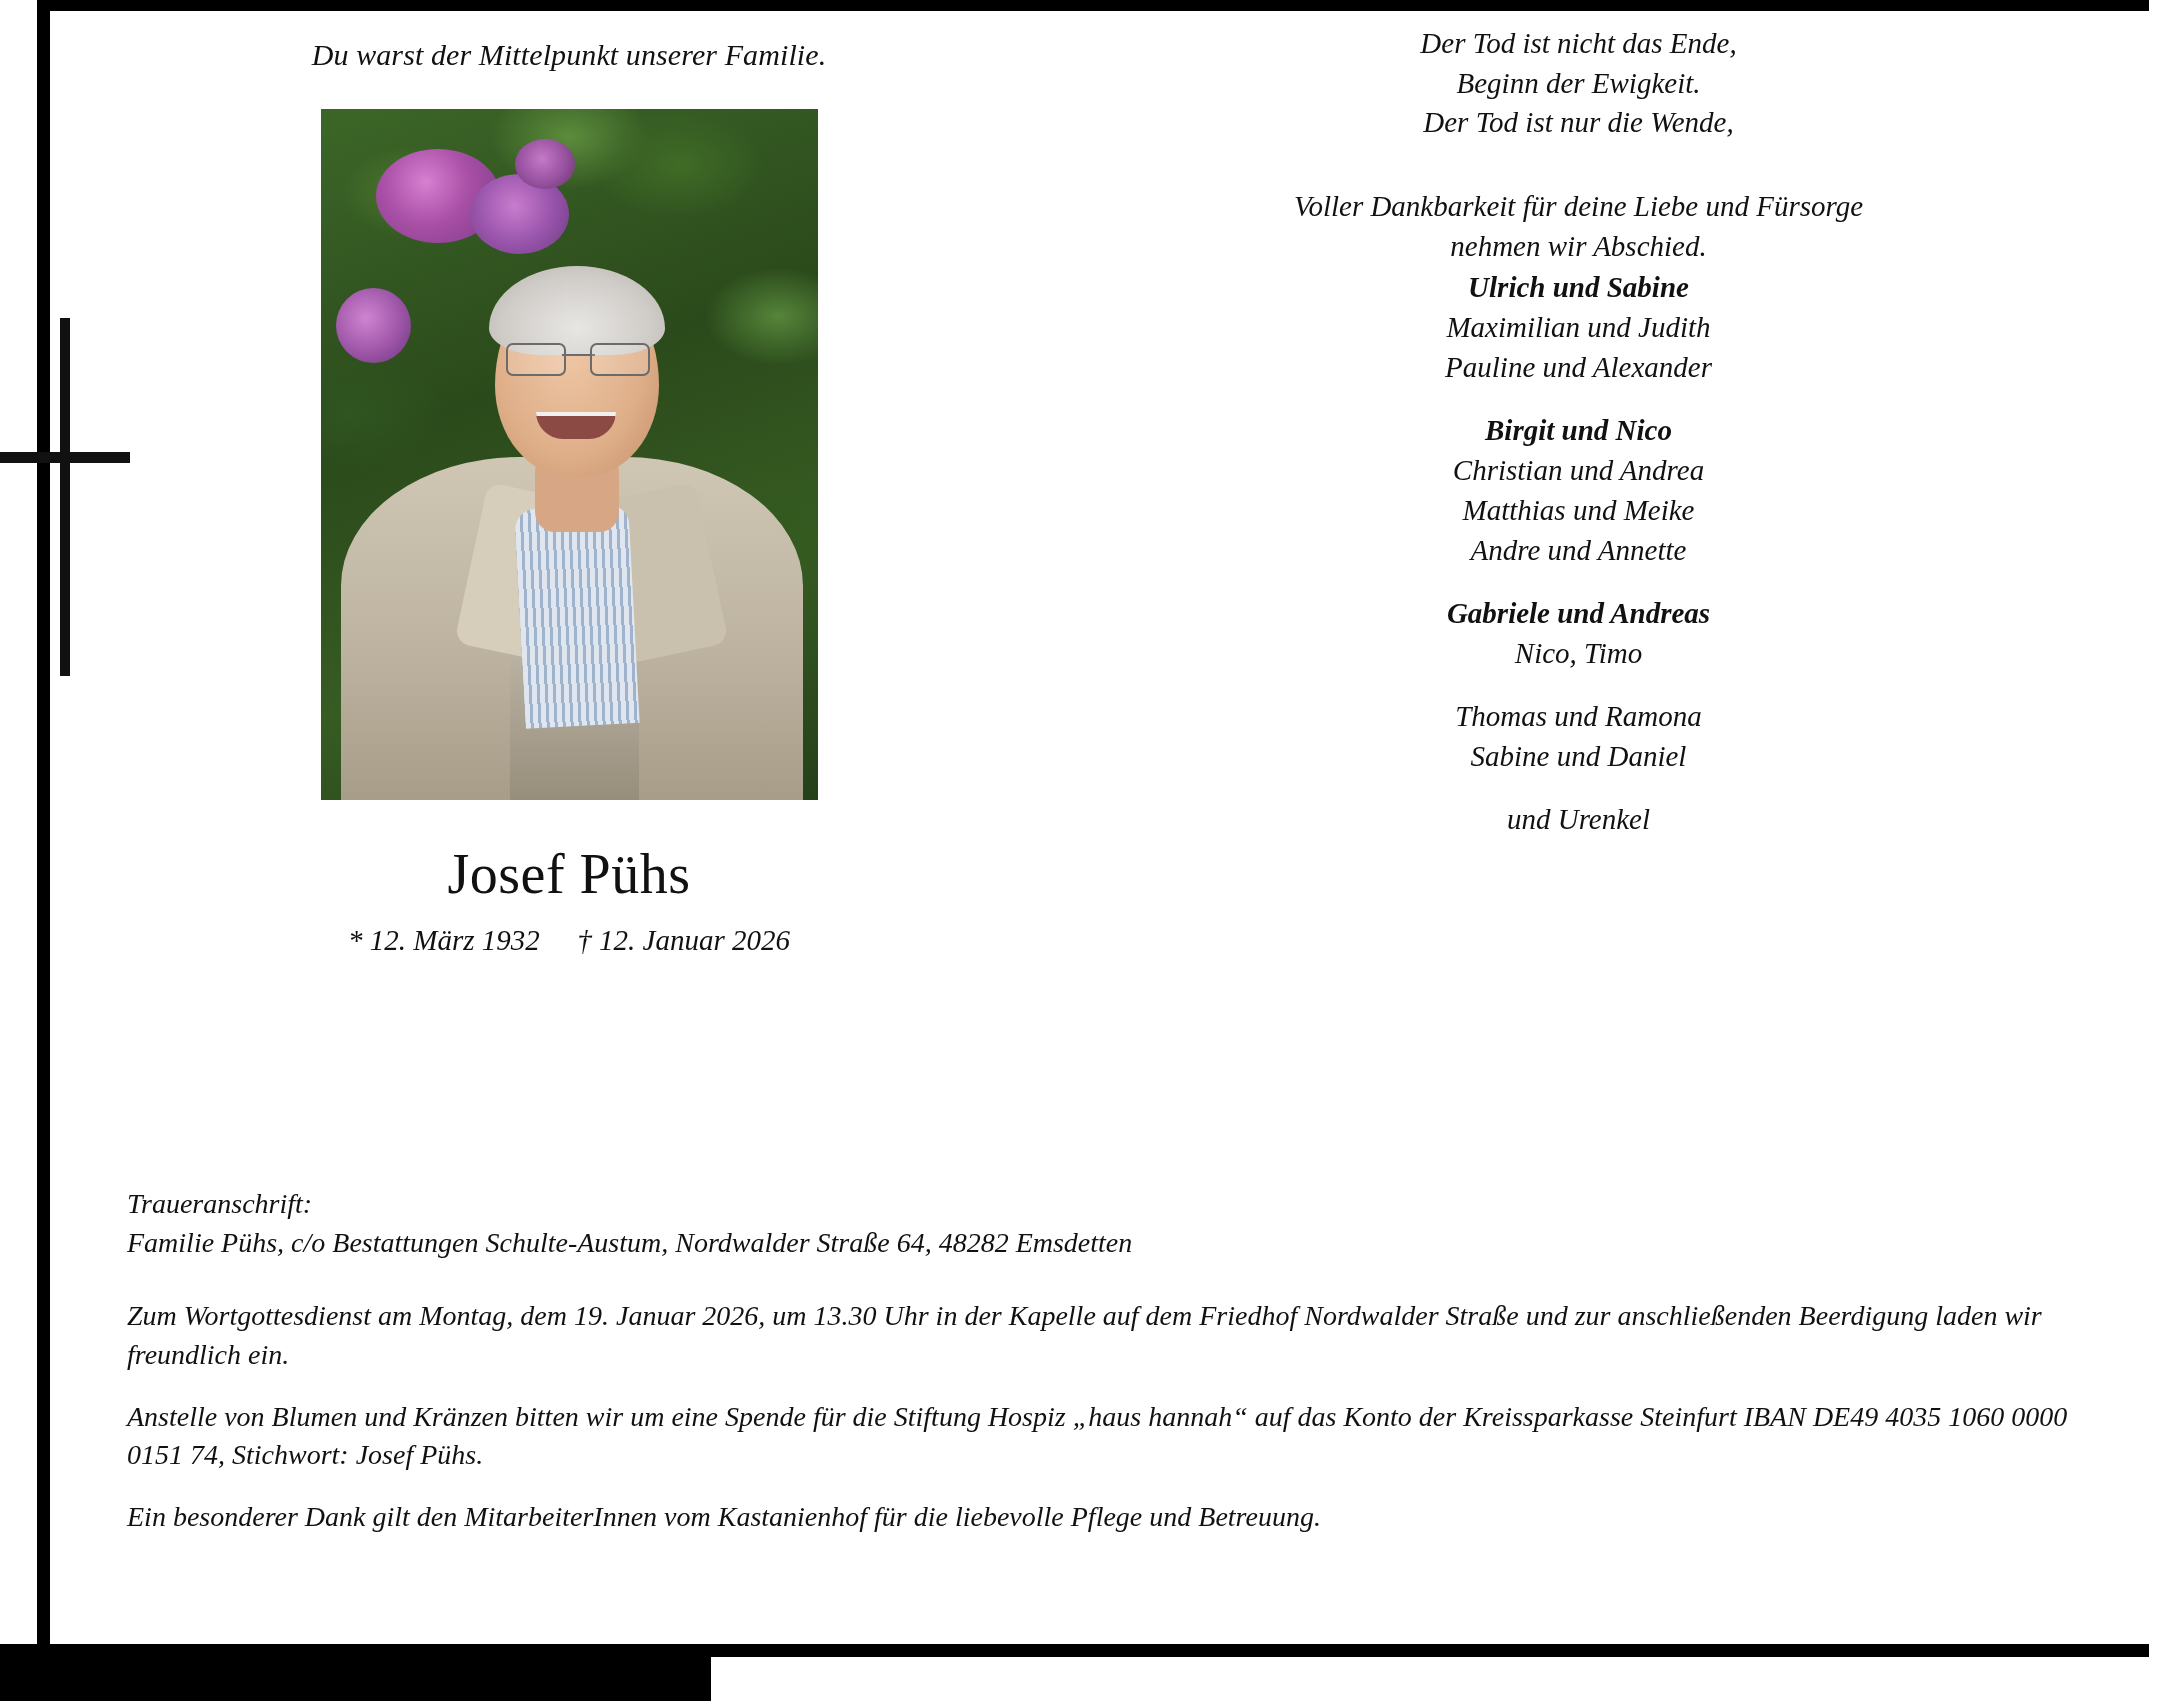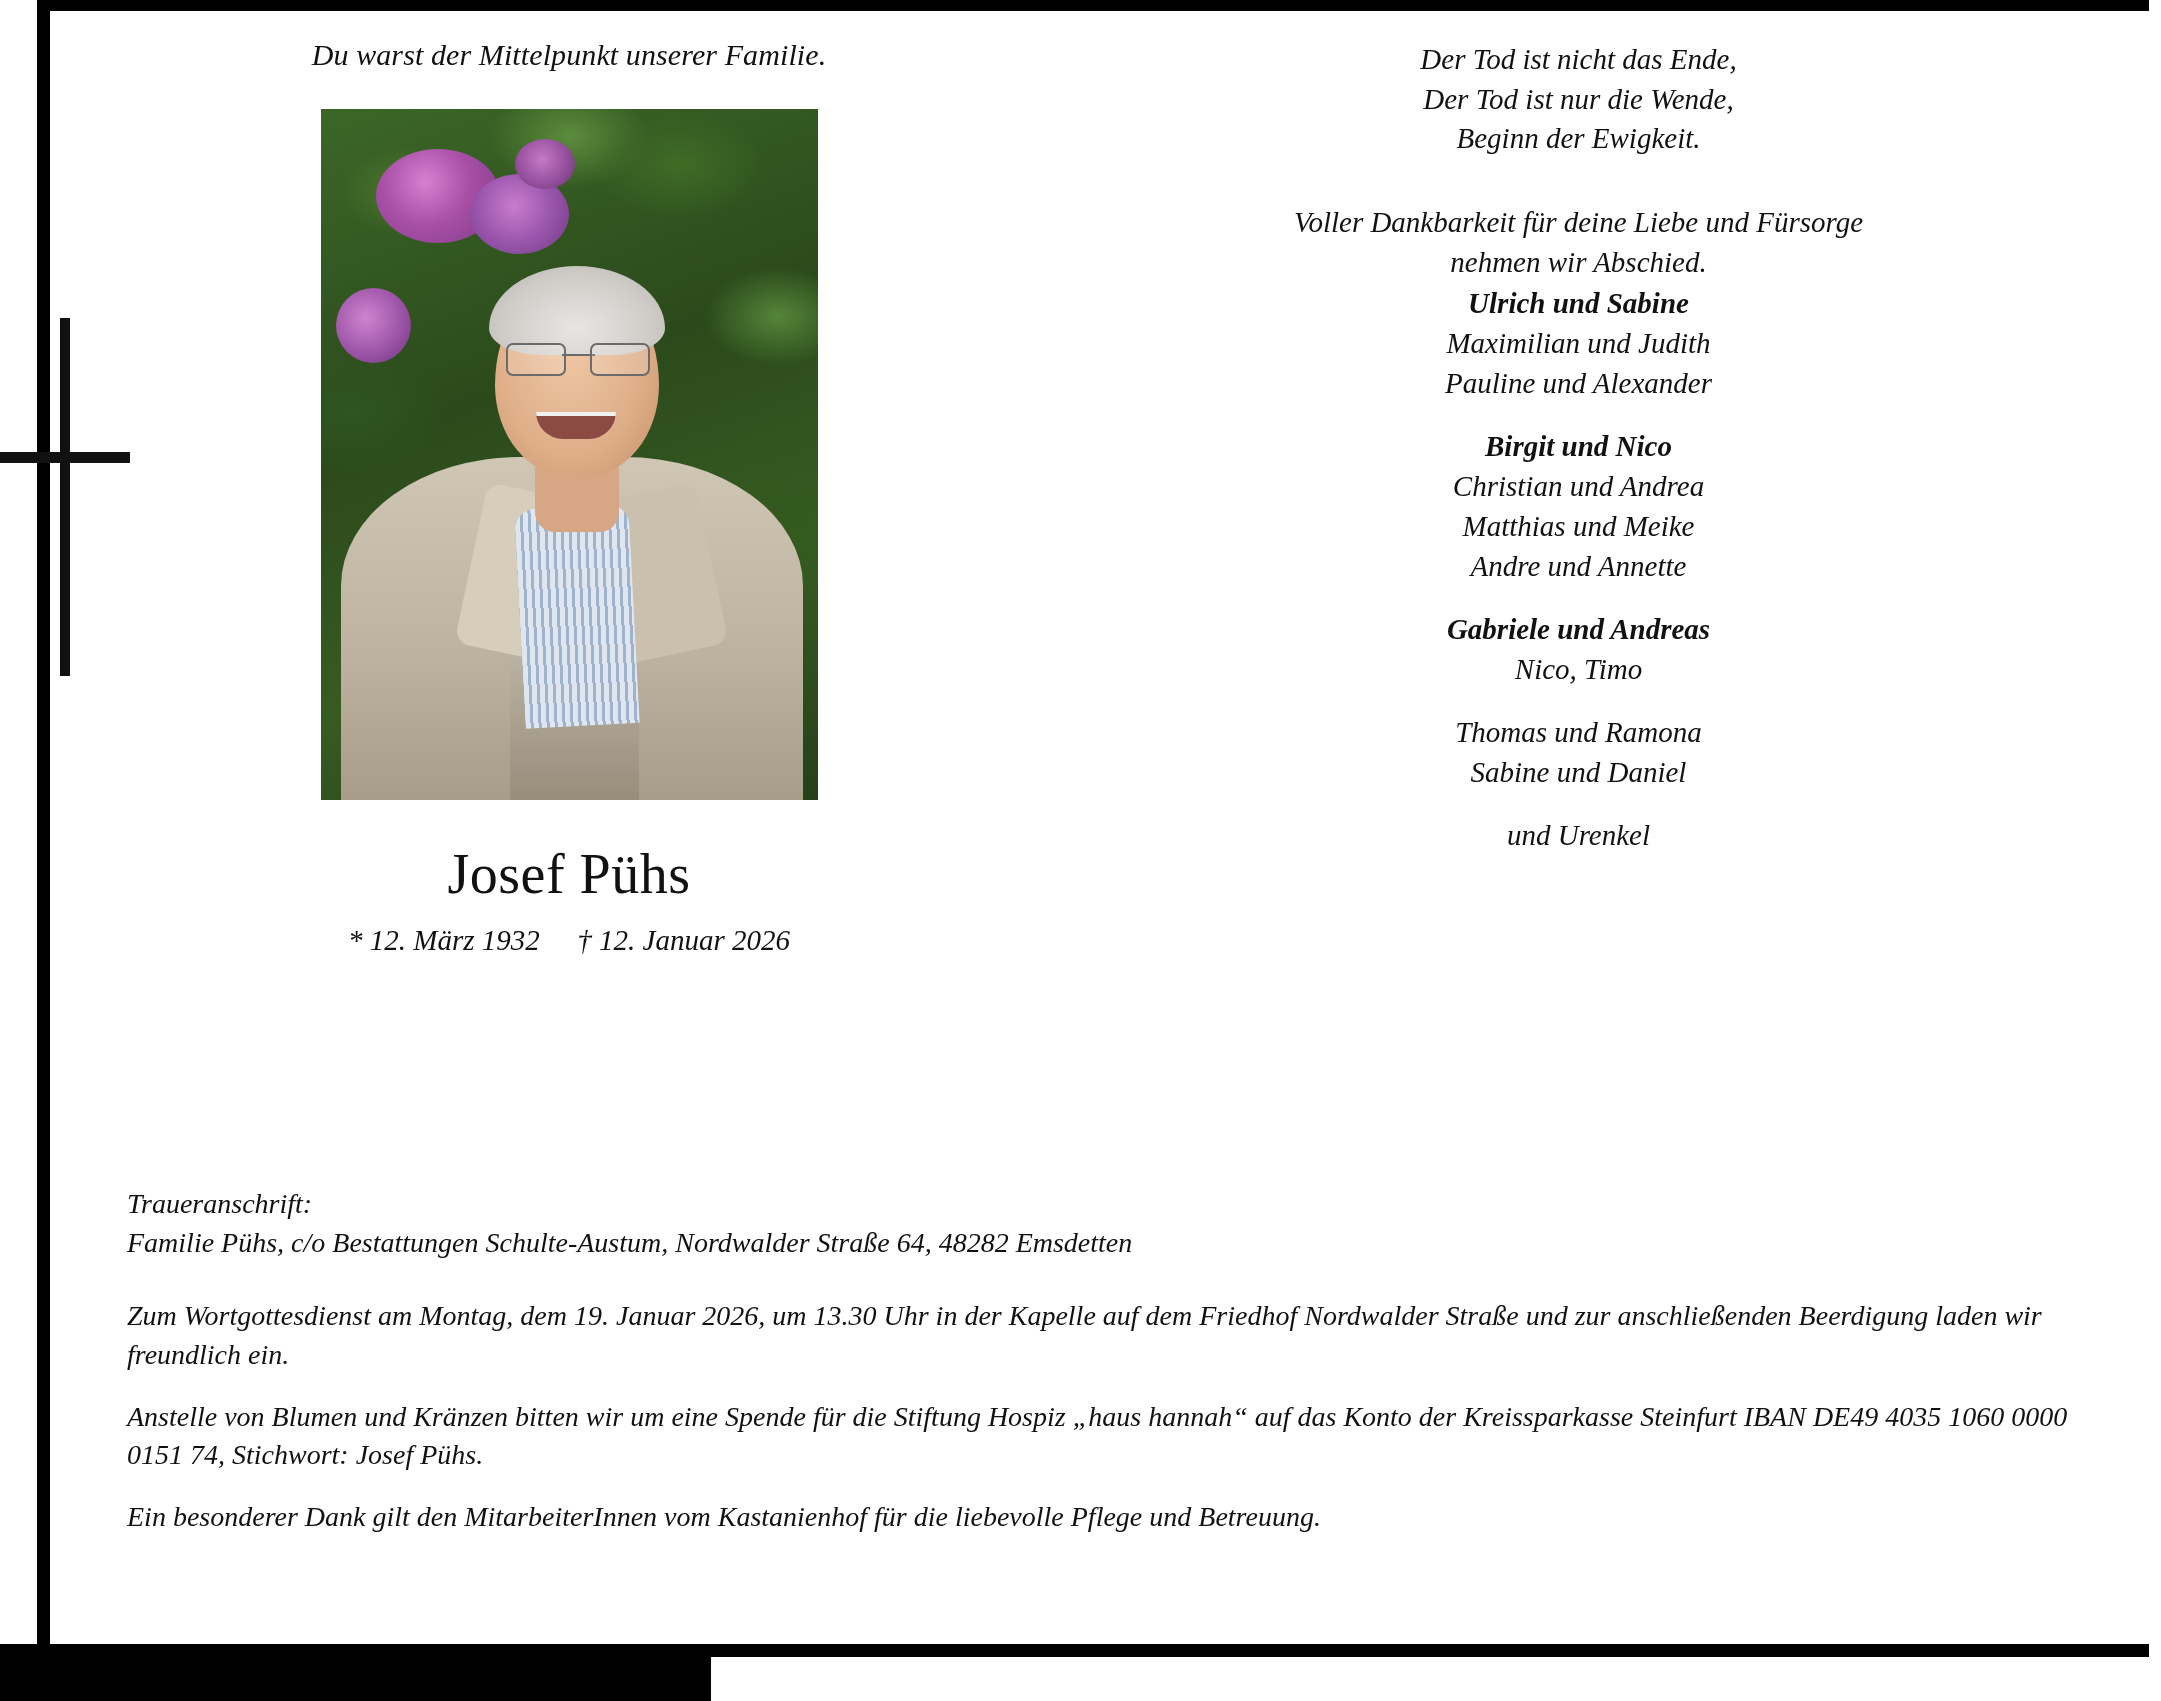--- a/index.html
+++ b/index.html
@@ -265,21 +265,21 @@
     margin-top: 20px;
     font-style: italic;
     font-size: 29px;
   }
   .dates .sep { display: inline-block; width: 23px; }
 
   
   .right-col {
     position: absolute;
     left: 1079px;
-    top: 40px;
+    top: 24px;
     width: 999px;
     text-align: center;
     font-style: italic;
   }
   .poem {
     font-size: 29px;
     line-height: 1.37;
   }
   .thanks {
     margin-top: 44px;
@@ -362,22 +362,22 @@
       <span>* 12. März 1932</span>
       <span class="sep"></span>
       <span>† 12. Januar 2026</span>
     </div>
   </div>
 
   <div class="right-col">
 
     <div class="poem">
       <div>Der Tod ist nicht das Ende,</div>
+      <div>Beginn der Ewigkeit.</div>
       <div>Der Tod ist nur die Wende,</div>
-      <div>Beginn der Ewigkeit.</div>
     </div>
 
     <div class="thanks">
       <div>Voller Dankbarkeit für deine Liebe und Fürsorge</div>
       <div>nehmen wir Abschied.</div>
     </div>
 
     <div class="family">
 
       <div class="fam-group">

